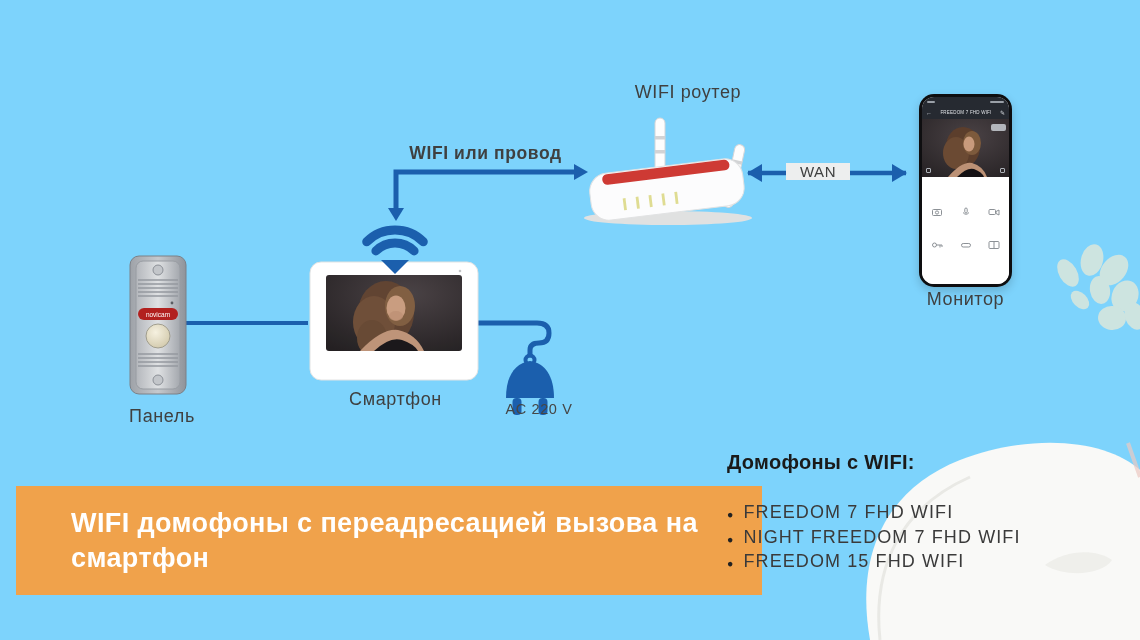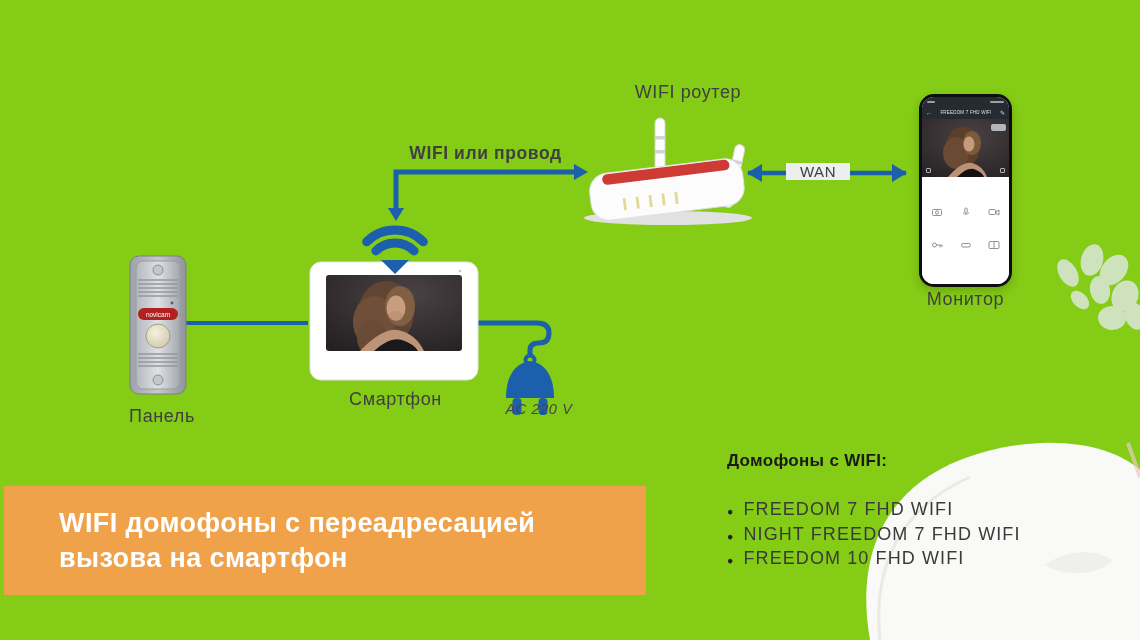--- a/index.html
+++ b/index.html
@@ -1,18 +1,18 @@
 <!DOCTYPE html>
 <html><head>
 <meta charset="utf-8">
 <style>
   * { margin:0; padding:0; box-sizing:border-box; }
   html,body { background:#d8d9d9; }
   body { font-family:"Liberation Sans", sans-serif; }
-  .stage { position:relative; width:1140px; height:640px; background:#84cc16; overflow:hidden; }
+  .stage { position:relative; width:1140px; height:640px; background:#7dd3fc; overflow:hidden; }
   .abs { position:absolute; }
 
   
   .chair-svg { left:810px; top:415px; width:330px; height:225px; }
   .plant-svg { left:1040px; top:228px; width:100px; height:125px; }
 
   
   .connectors { left:0; top:0; width:1140px; height:640px; z-index:1; pointer-events:none; }
 
   
@@ -40,29 +40,29 @@
   .ctrl-row svg { display:block; }
 
   
   .dev-label { position:absolute; z-index:3; font-size:18px; color:#3F4040; letter-spacing:.6px; text-align:center; }
   .lbl-router     { left:598px; top:82px;  width:180px; }
   .lbl-wire       { left:398px; top:143px; width:175px; font-size:17.5px;font-weight:bold; }
   .lbl-wan        { left:786px; top:163px; width:64px;  font-size:15px; background:#EDEEEE; padding:0 3px; }
   .lbl-monitor    { left:318px; top:389px; width:155px; }
   .lbl-panel      { left:100px;  top:406px; width:124px; }
   .lbl-smartphone { left:903px; top:289px; width:125px; }
-  .lbl-ac         { left:494px; top:401px; width:90px; font-size:14.5px; font-style:italic; color:#454646; }
-
-  
-  .banner { left:4px; top:486px; width:642px; height:109px; background:#F0A24B; z-index:4; padding:20px 30px 0 55px; }
+  .lbl-ac         { left:494px; top:401px; width:90px; font-size:14.5px; color:#454646; }
+
+  
+  .banner { left:16px; top:486px; width:746px; height:109px; background:#F0A24B; z-index:4; padding:20px 30px 0 55px; }
   .banner h1 { font-size:27px; font-weight:bold; color:#ffffff; line-height:1.28; letter-spacing:.4px; }
 
   
   .products { left:727px; top:451px; width:405px; z-index:4; }
-  .products h2 { font-size:17px; font-weight:bold; color:#1a1a1a; letter-spacing:.3px; }
+  .products h2 { font-size:20px; font-weight:bold; color:#1a1a1a; letter-spacing:.3px; }
   .products ul { list-style:none; margin-top:27px; }
   .products li { display:flex; align-items:baseline; font-size:18px; line-height:22.6px; color:#3a3a3a; letter-spacing:1.1px; }
   .products li::before { content:"\25CF"; font-size:10.5px; margin-right:9px; color:#222; }
 </style>
 </head>
 <body>
 
 <div class="stage">
 
   <svg class="abs plant-svg" viewBox="0 0 100 125">
@@ -290,18 +290,18 @@
   <div class="abs products">
     <h2>Домофоны с WIFI:</h2>
     <ul>
       <li>
           <span>FREEDOM 7 FHD WIFI</span>
         </li>
       <li>
           <span>NIGHT FREEDOM 7 FHD WIFI</span>
         </li>
       <li>
-          <span>FREEDOM 10 FHD WIFI</span>
+          <span>FREEDOM 15 FHD WIFI</span>
         </li>
     </ul>
   </div>
 
 </div>
 
 </body></html>

